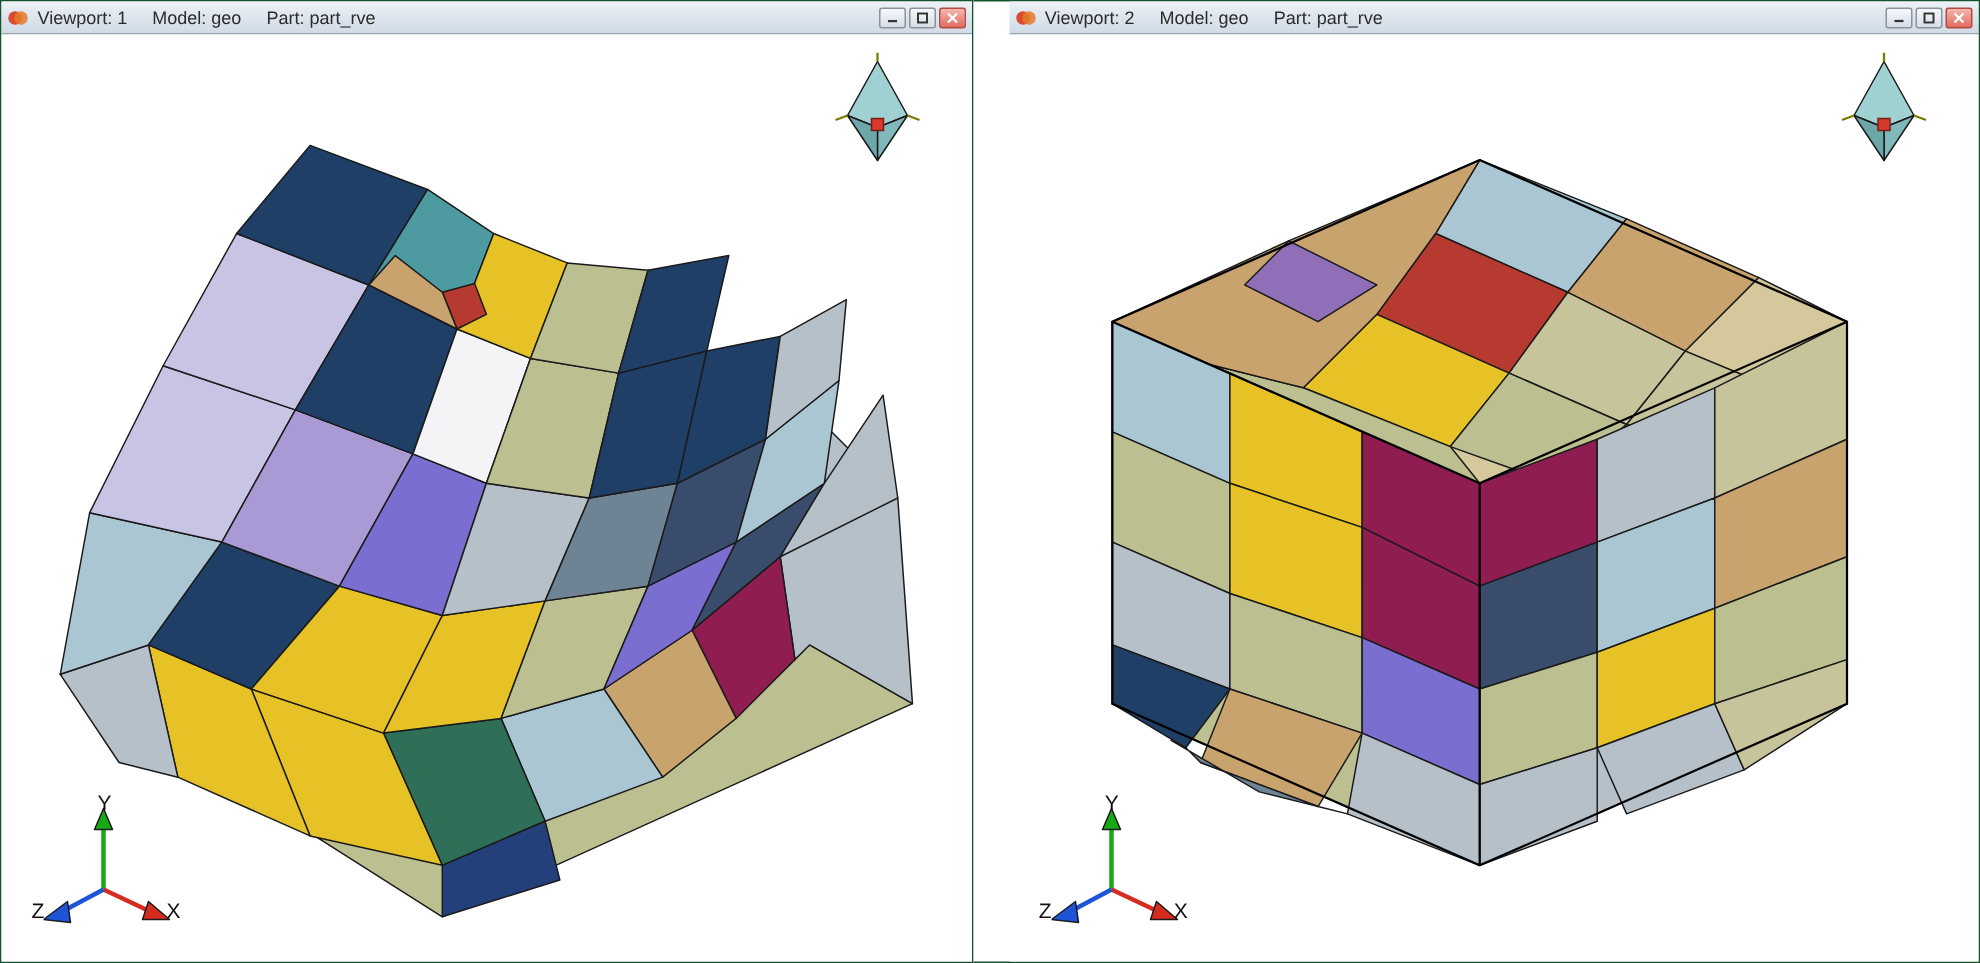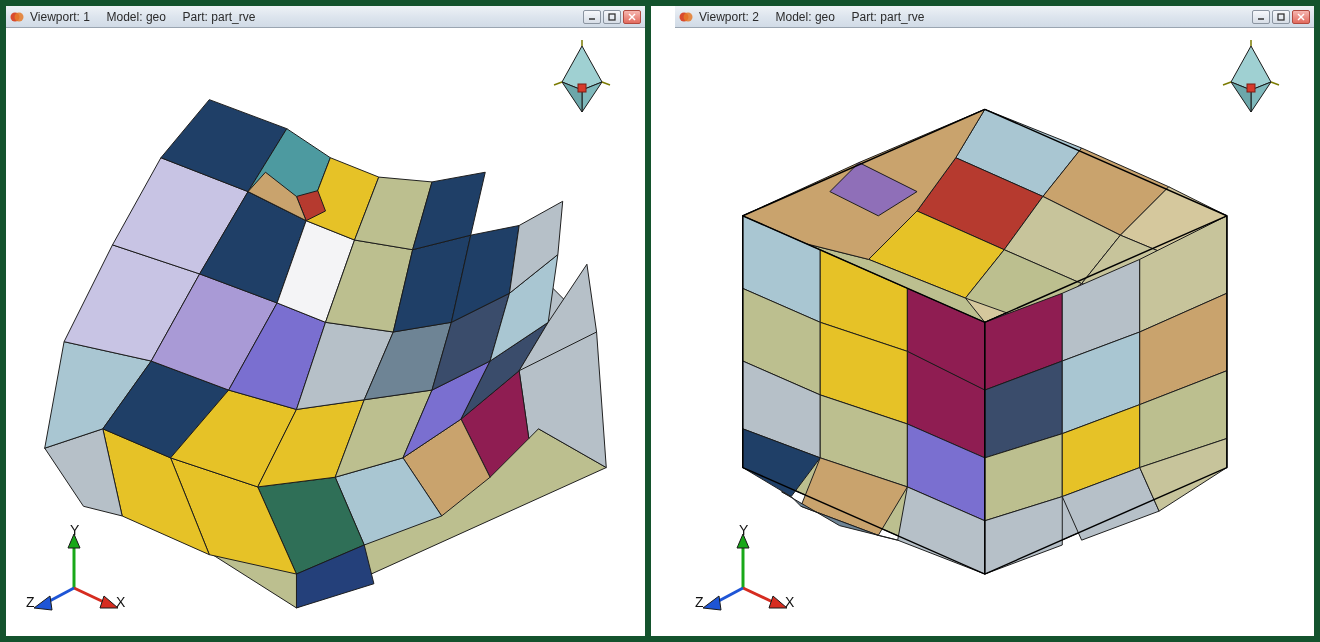--- a/index.html
+++ b/index.html
@@ -9,21 +9,21 @@
       font-family: "Segoe UI", Tahoma, sans-serif;
       font-size: 12px;
       background: #aab3bd;
       display: flex;
       overflow: hidden;
     }
     .viewport-pane {
       flex: 1;
       display: flex;
       flex-direction: column;
-      border: 6px solid #14532d;
+      border: 1px solid #14532d;
       background: #ffffff;
       position: relative;
     }
     .viewport-pane + .viewport-pane { border-left: none; padding-left: 24px; }
     .titlebar {
       height: 22px;
       background: linear-gradient(to bottom, #eef2f6 0%, #dde5ee 50%, #d1dbe6 100%);
       border-bottom: 1px solid #9aa5b1;
       display: flex;
       align-items: center;

